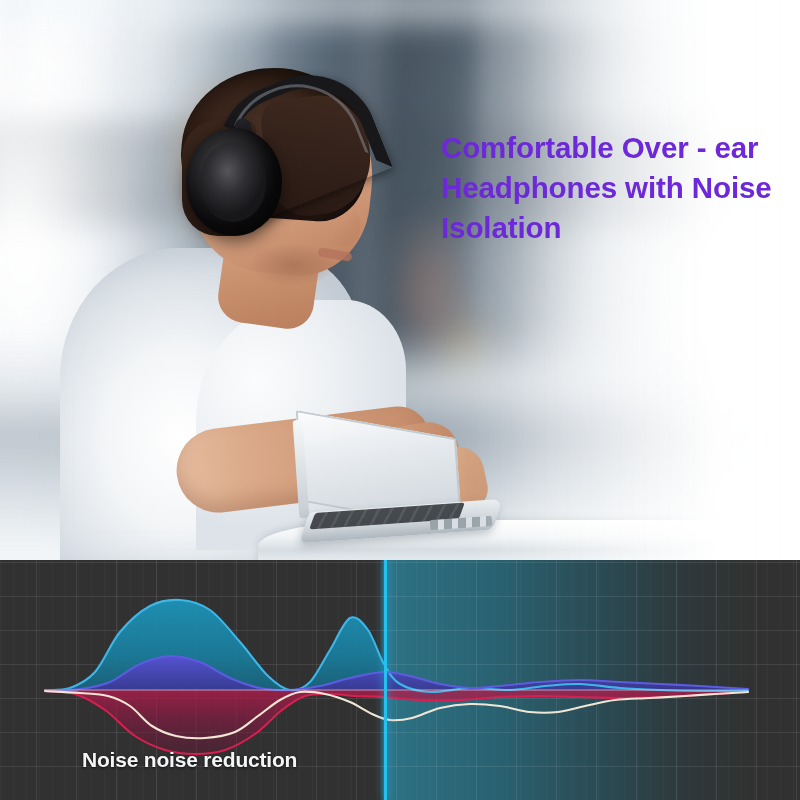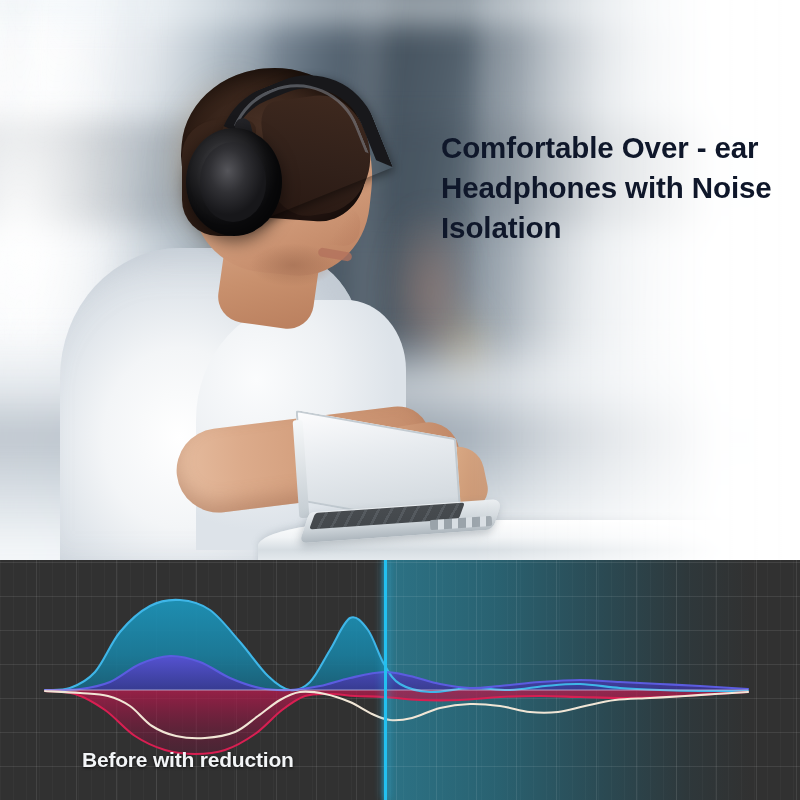--- a/index.html
+++ b/index.html
@@ -246,21 +246,21 @@
     left: 296px; top: 420px; width: 10px; height: 98px;
     background: linear-gradient(180deg,#f6f8f9,#c4ccd2);
     transform: rotate(-4deg); border-radius: 3px;
   }
 
   
   #title {
     position: absolute;
     left: 441px; top: 128px;
     width: 352px;
-    color: #0f172a;
+    color: #6d28d9;
     font-size: 29.5px;
     font-weight: 700;
     line-height: 40px;
     letter-spacing: -0.1px;
     white-space: pre-line;
   }
 
   
   #wave-panel {
     position: absolute;
@@ -399,15 +399,15 @@
           <path d="M 45 130 C 50.833333333333336 129.83333333333334, 69.16666666666667 130.33333333333334, 80 129 C 90.83333333333333 127.66666666666667, 100 126.16666666666667, 110 122 C 120 117.83333333333333, 130 108.33333333333333, 140 104 C 150 99.66666666666667, 160 96.33333333333333, 170 96 C 180 95.66666666666667, 190 98.33333333333333, 200 102 C 210 105.66666666666667, 220 113.66666666666667, 230 118 C 240 122.33333333333333, 250 126, 260 128 C 270 130, 280 130.33333333333334, 290 130 C 300 129.66666666666666, 310 128, 320 126 C 330 124, 339.3333333333333 120.33333333333333, 350 118 C 360.6666666666667 115.66666666666667, 374 112.33333333333333, 384 112 C 394 111.66666666666667, 400.6666666666667 114, 410 116 C 419.3333333333333 118, 430 122, 440 124 C 450 126, 460 127.66666666666667, 470 128 C 480 128.33333333333334, 488.3333333333333 127, 500 126 C 511.6666666666667 125, 526.6666666666666 123, 540 122 C 553.3333333333334 121, 566.6666666666666 120, 580 120 C 593.3333333333334 120, 606.6666666666666 121.33333333333333, 620 122 C 633.3333333333334 122.66666666666667, 646.6666666666666 123.33333333333333, 660 124 C 673.3333333333334 124.66666666666667, 685.3333333333334 125.16666666666667, 700 126 C 714.6666666666666 126.83333333333333, 740 128.5, 748 129" fill="none" stroke="#5b5ce0" stroke-width="2.1" stroke-linecap="round" opacity="1"></path>
           <path d="M 45 131 C 50 131.5, 65 130.83333333333334, 75 134 C 85 137.16666666666666, 95 143, 105 150 C 115 157, 125 169.33333333333334, 135 176 C 145 182.66666666666666, 155 187, 165 190 C 175 193, 185 194, 195 194 C 205 194, 215 193.33333333333334, 225 190 C 235 186.66666666666666, 245.5 180.66666666666666, 255 174 C 264.5 167.33333333333334, 273.6666666666667 156.33333333333334, 282 150 C 290.3333333333333 143.66666666666666, 297 138.66666666666666, 305 136 C 313 133.33333333333334, 321.6666666666667 134, 330 134 C 338.3333333333333 134, 346 135.5, 355 136 C 364 136.5, 373.1666666666667 136.33333333333334, 384 137 C 394.8333333333333 137.66666666666666, 407.3333333333333 139.5, 420 140 C 432.6666666666667 140.5, 446.6666666666667 140.5, 460 140 C 473.3333333333333 139.5, 486.6666666666667 137.66666666666666, 500 137 C 513.3333333333334 136.33333333333334, 526.6666666666666 136, 540 136 C 553.3333333333334 136, 566.6666666666666 136.66666666666666, 580 137 C 593.3333333333334 137.33333333333334, 606.6666666666666 138, 620 138 C 633.3333333333334 138, 646.6666666666666 137.5, 660 137 C 673.3333333333334 136.5, 685.3333333333334 135.83333333333334, 700 135 C 714.6666666666666 134.16666666666666, 740 132.5, 748 132" fill="none" stroke="#d81f52" stroke-width="2.1" stroke-linecap="round" opacity="1"></path>
           <path d="M 45 131 C 50.833333333333336 131.33333333333334, 69.5 132.16666666666666, 80 133 C 90.5 133.83333333333334, 99.66666666666667 133.83333333333334, 108 136 C 116.33333333333333 138.16666666666666, 122.66666666666667 141, 130 146 C 137.33333333333334 151, 144.33333333333334 161, 152 166 C 159.66666666666666 171, 167.16666666666666 174, 176 176 C 184.83333333333334 178, 195.16666666666666 178.66666666666666, 205 178 C 214.83333333333334 177.33333333333334, 226.16666666666666 175.66666666666666, 235 172 C 243.83333333333334 168.33333333333334, 250.5 161.33333333333334, 258 156 C 265.5 150.66666666666666, 273 144, 280 140 C 287 136, 292.5 133, 300 132 C 307.5 131, 316.6666666666667 132.33333333333334, 325 134 C 333.3333333333333 135.66666666666666, 342.1666666666667 138.66666666666666, 350 142 C 357.8333333333333 145.33333333333334, 365.3333333333333 151, 372 154 C 378.6666666666667 157, 383.3333333333333 159.33333333333334, 390 160 C 396.6666666666667 160.66666666666666, 403.6666666666667 160, 412 158 C 420.3333333333333 156, 430.3333333333333 150.33333333333334, 440 148 C 449.6666666666667 145.66666666666666, 460 144.33333333333334, 470 144 C 480 143.66666666666666, 490 144.66666666666666, 500 146 C 510 147.33333333333334, 520.3333333333334 151, 530 152 C 539.6666666666666 153, 548.8333333333334 153, 558 152 C 567.1666666666666 151, 575.5 148, 585 146 C 594.5 144, 604.1666666666666 141.33333333333334, 615 140 C 625.8333333333334 138.66666666666666, 638.3333333333334 138.66666666666666, 650 138 C 661.6666666666666 137.33333333333334, 674.1666666666666 136.66666666666666, 685 136 C 695.8333333333334 135.33333333333334, 704.5 134.66666666666666, 715 134 C 725.5 133.33333333333334, 742.5 132.33333333333334, 748 132" fill="none" stroke="#f1e6d6" stroke-width="2.1" stroke-linecap="round" opacity="1"></path>
           <path d="M 45 130 C 162.16666666666669 130, 630.8333333333334 130, 748 130" fill="none" stroke="#c9c6e8" stroke-width="1.2" stroke-linecap="round" opacity="0.75"></path>
         </g>
     </svg>
 
     <div class="divider"></div>
   </div>
 
-  <div id="label-before" class="wave-label">Before with reduction</div>
+  <div id="label-before" class="wave-label">Noise noise reduction</div>
 
 </div>
 
 </body></html>

